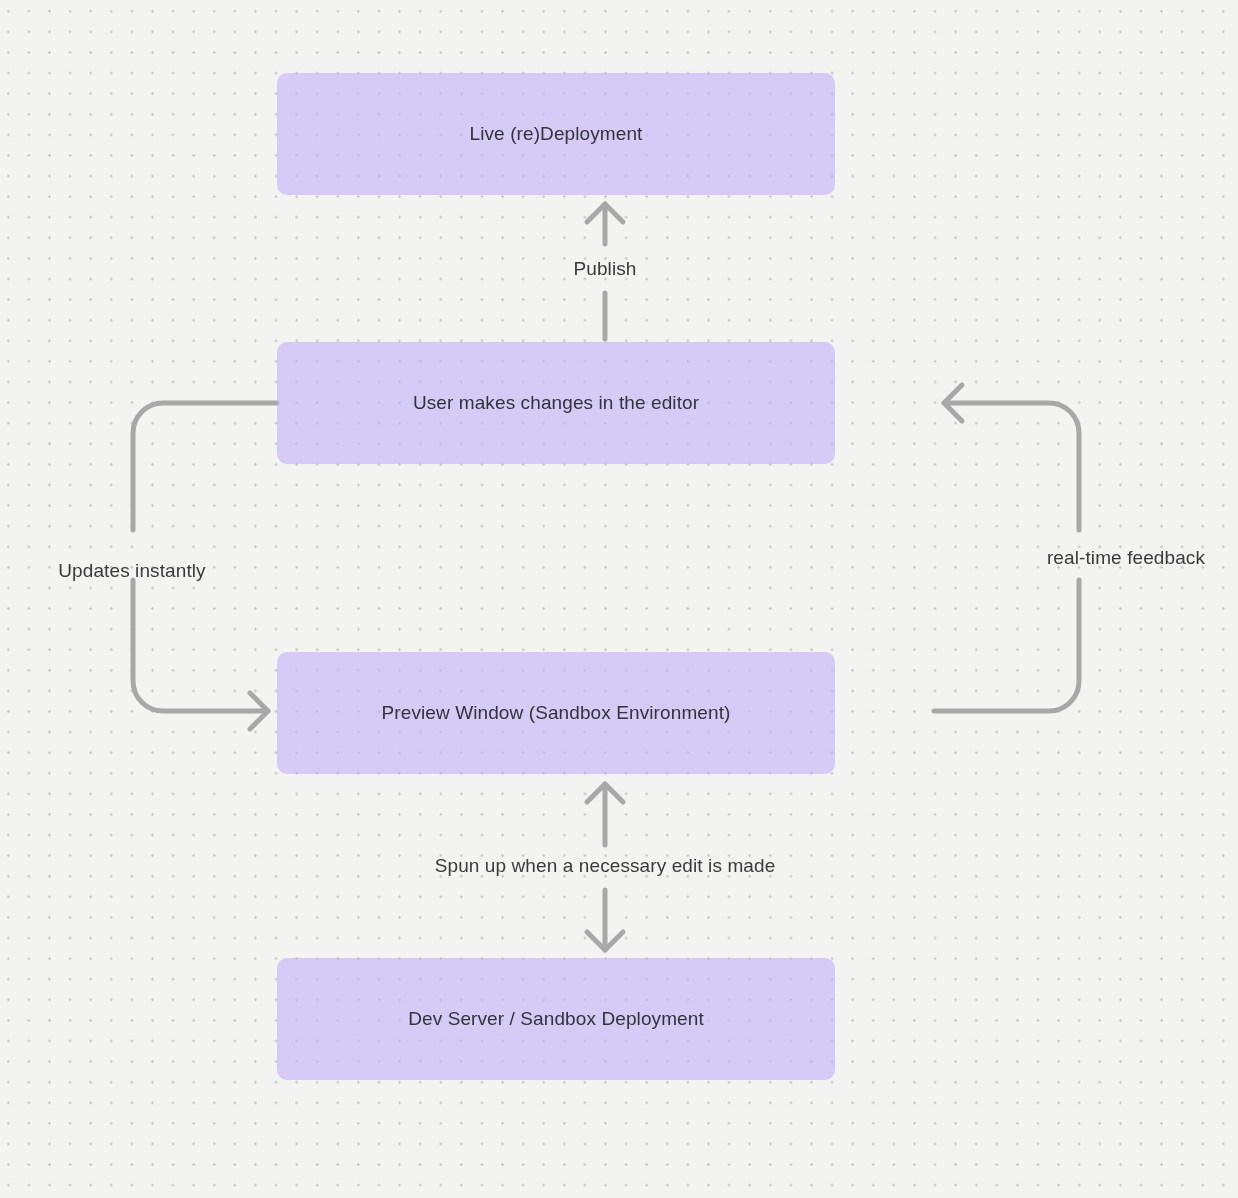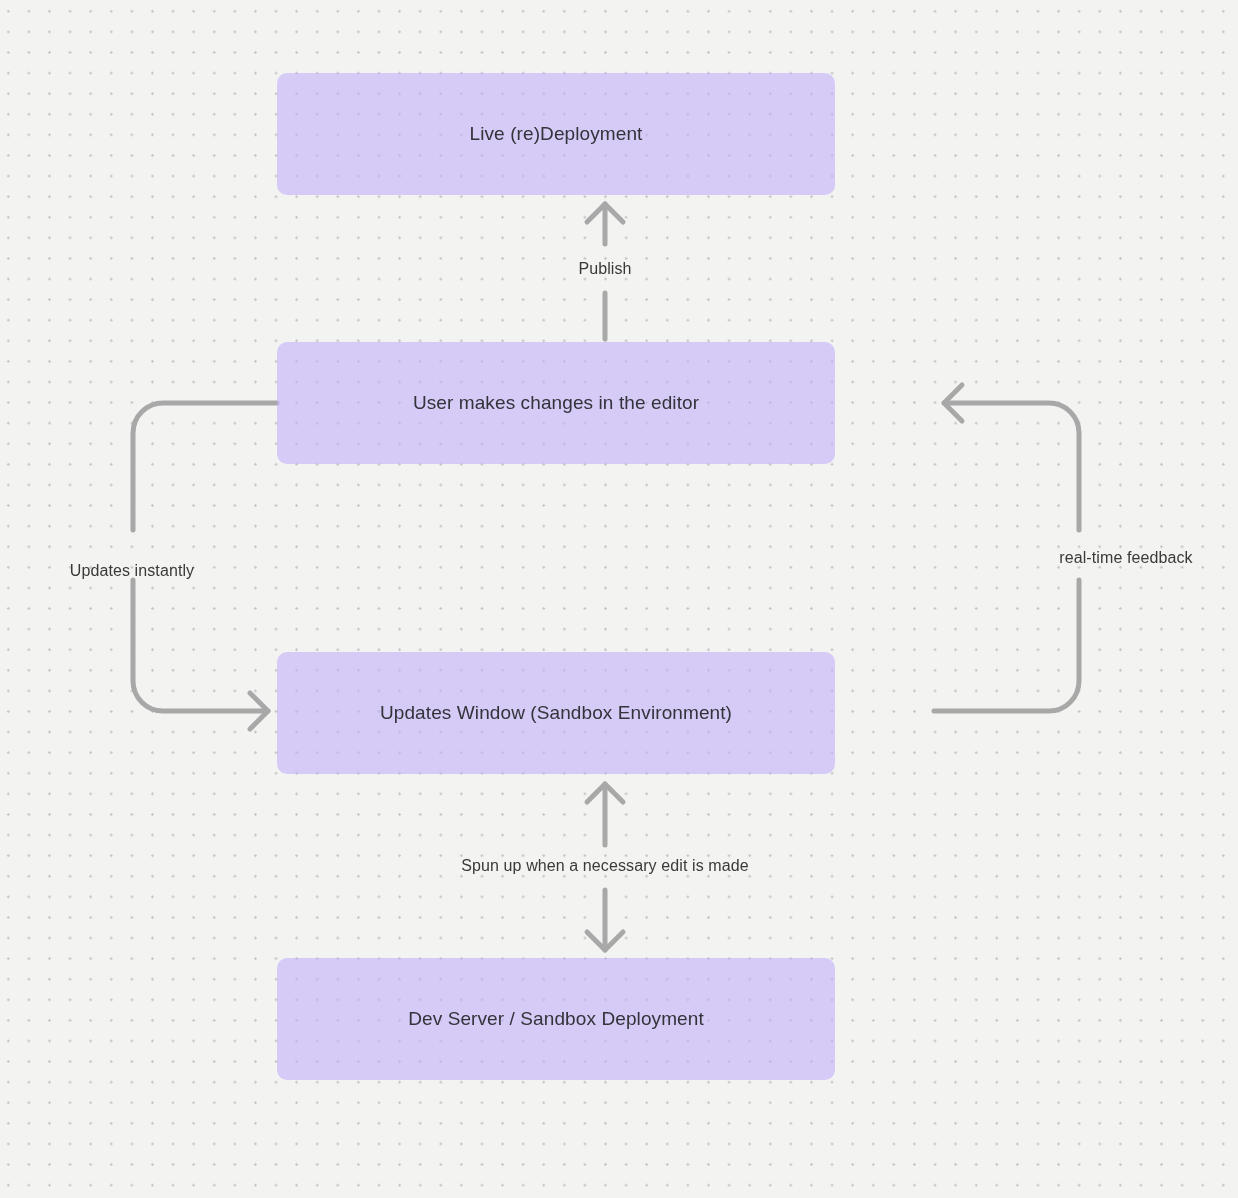--- a/index.html
+++ b/index.html
@@ -47,21 +47,21 @@
     letter-spacing:0.1px;
   }
   .node-1{top:73px;}
   .node-2{top:342px;}
   .node-3{top:652px;}
   .node-4{top:958px;}
   .edge-label{
     position:absolute;
     transform:translate(-50%,-50%);
     white-space:nowrap;
-    font-size:16px;
+    font-size:19px;
     color:var(--label-text);
     letter-spacing:0.1px;
   }
   .label-publish{left:605px;top:269px;}
   .label-updates{left:132px;top:557px;margin-top:14px;}
   .label-feedback{left:1126px;top:558px;}
   .label-spunup{left:605px;top:866px;}
 </style>
 </head>
 <body>
@@ -85,21 +85,21 @@
     <path d="M605 845 L605 784"></path>
     <path d="M587 802 L605 784 L623 802"></path>
     <path d="M605 890 L605 950"></path>
     <path d="M587 932 L605 950 L623 932"></path>
   </svg>
 
   <div class="node node-1">Live (re)Deployment</div>
 
   <div class="node node-2">User makes changes in the editor</div>
 
-  <div class="node node-3">Updates Window (Sandbox Environment)</div>
+  <div class="node node-3">Preview Window (Sandbox Environment)</div>
 
   <div class="node node-4">Dev Server / Sandbox Deployment</div>
 
   <div class="edge-label label-publish">Publish</div>
 
   <div class="edge-label label-updates">Updates instantly</div>
 
   <div class="edge-label label-feedback">real-time feedback</div>
 
   <div class="edge-label label-spunup">Spun up when a necessary edit is made</div>

